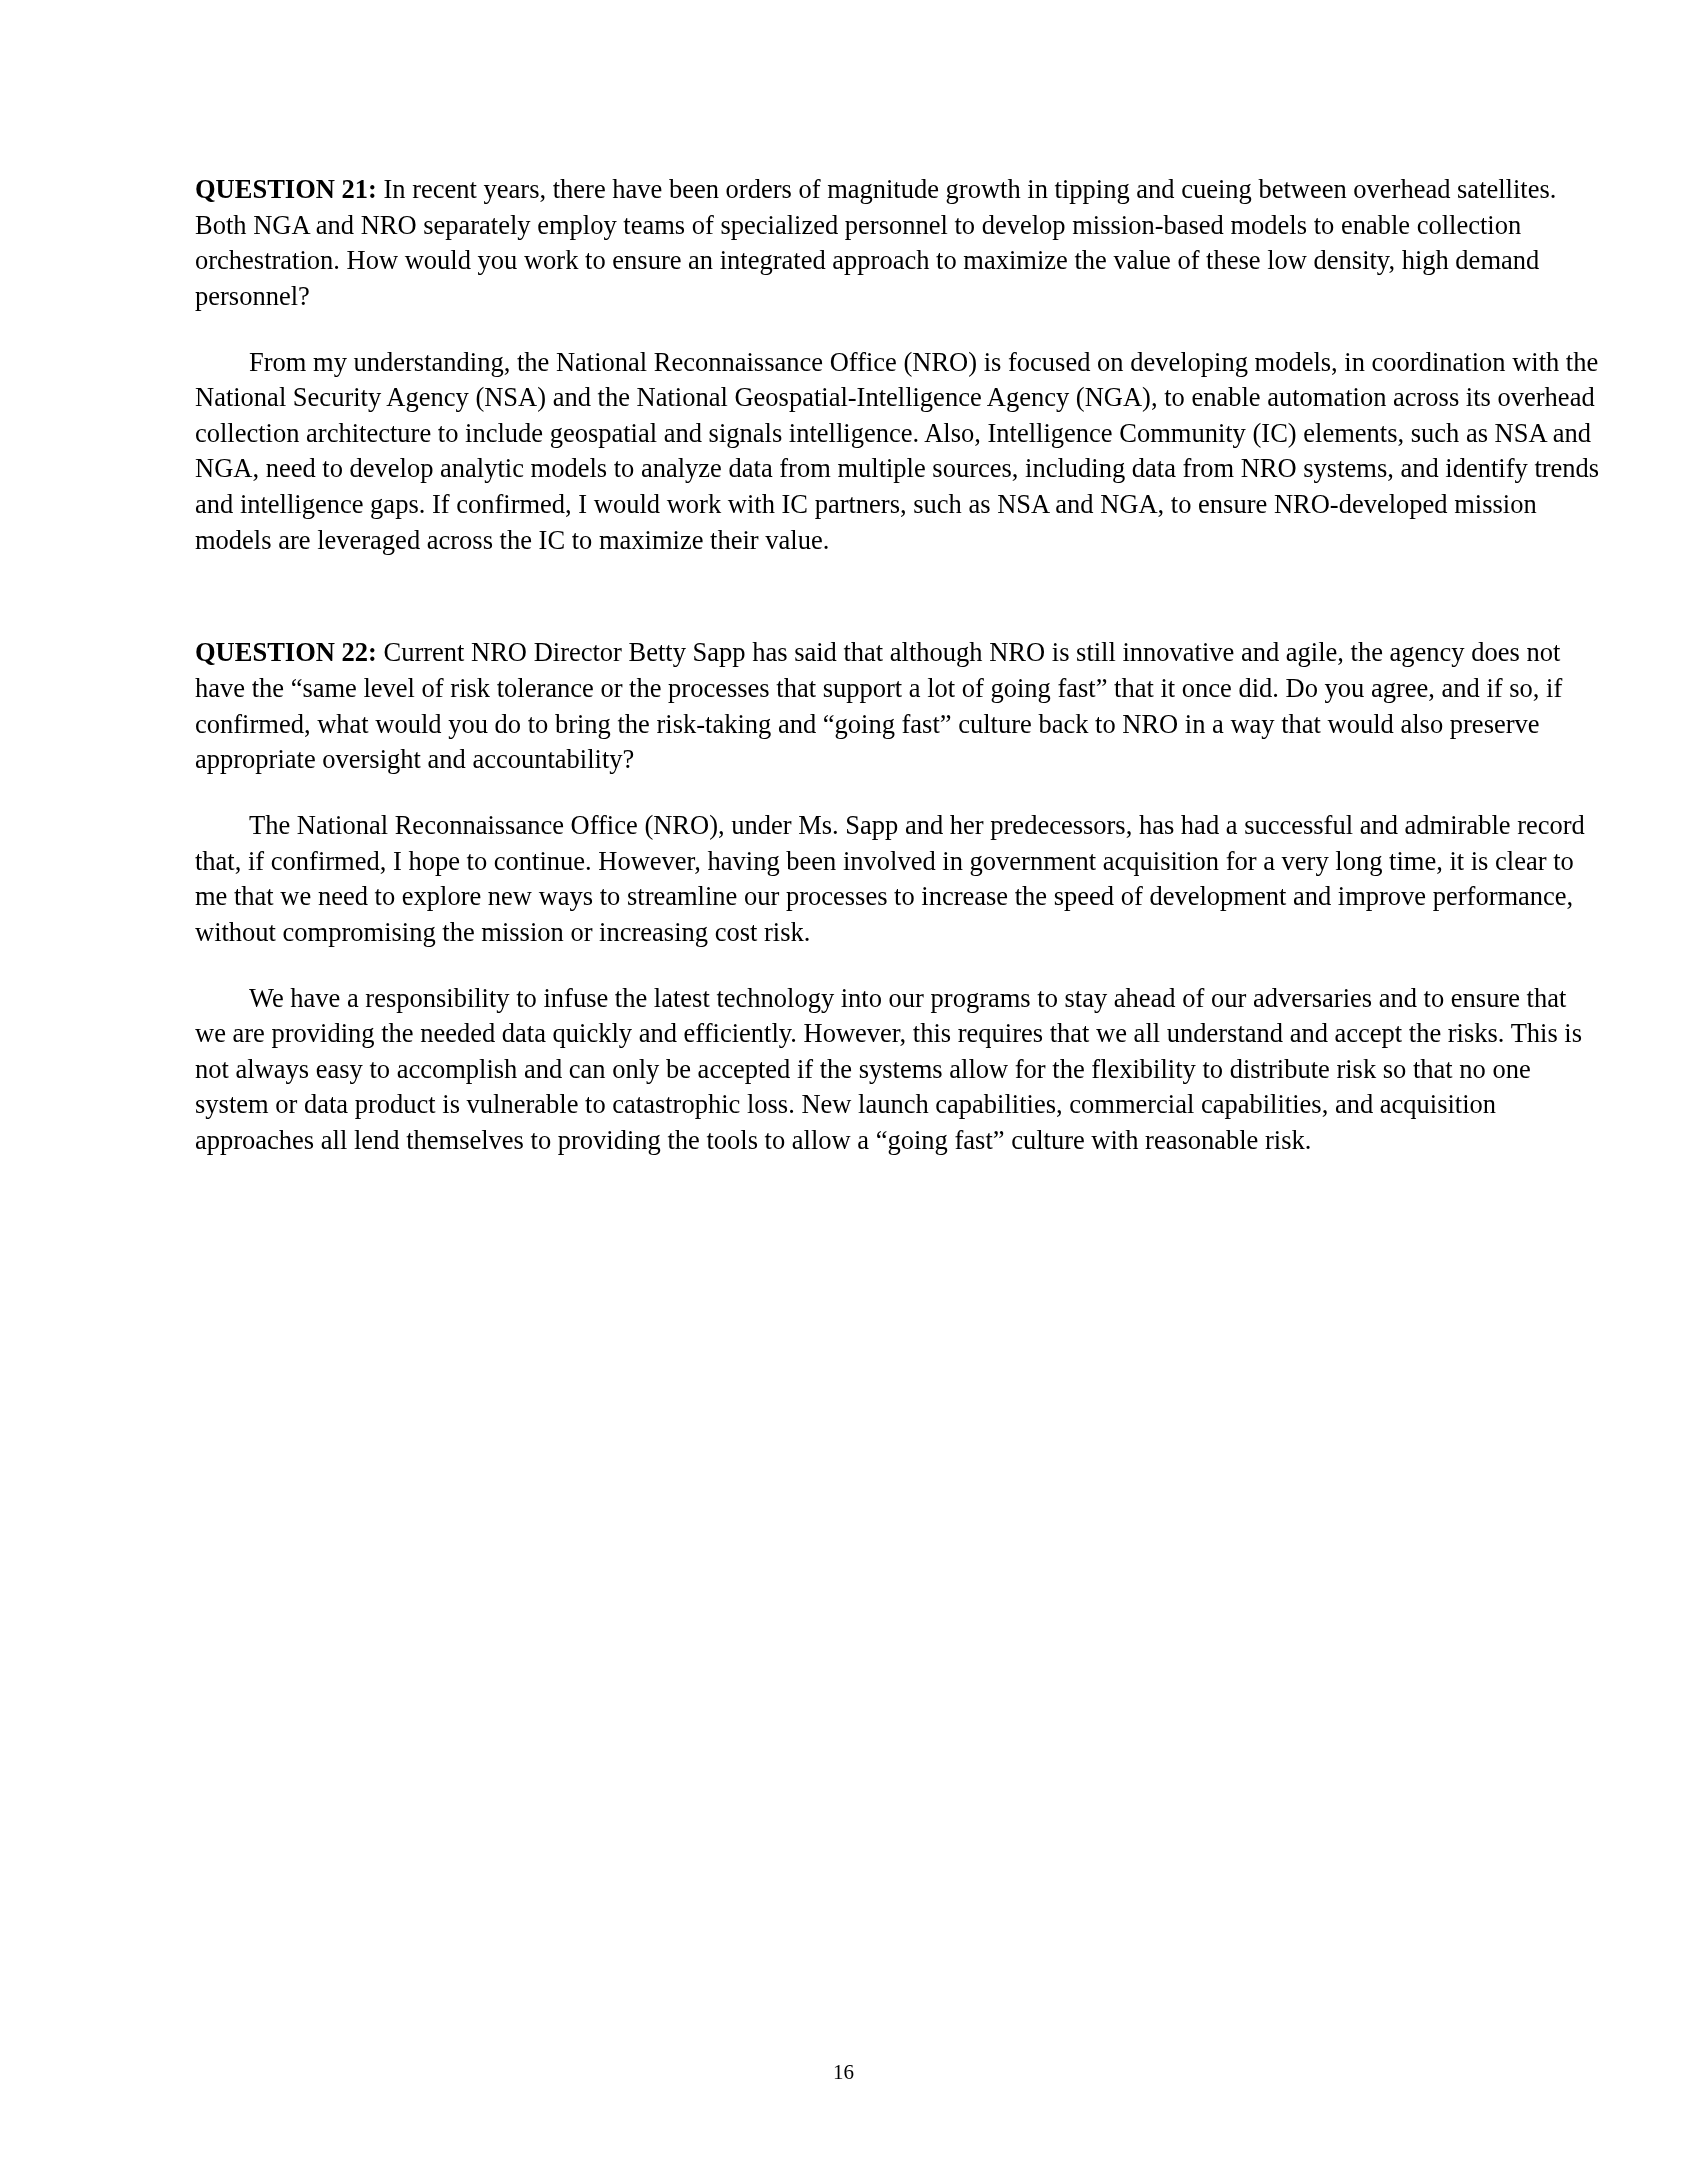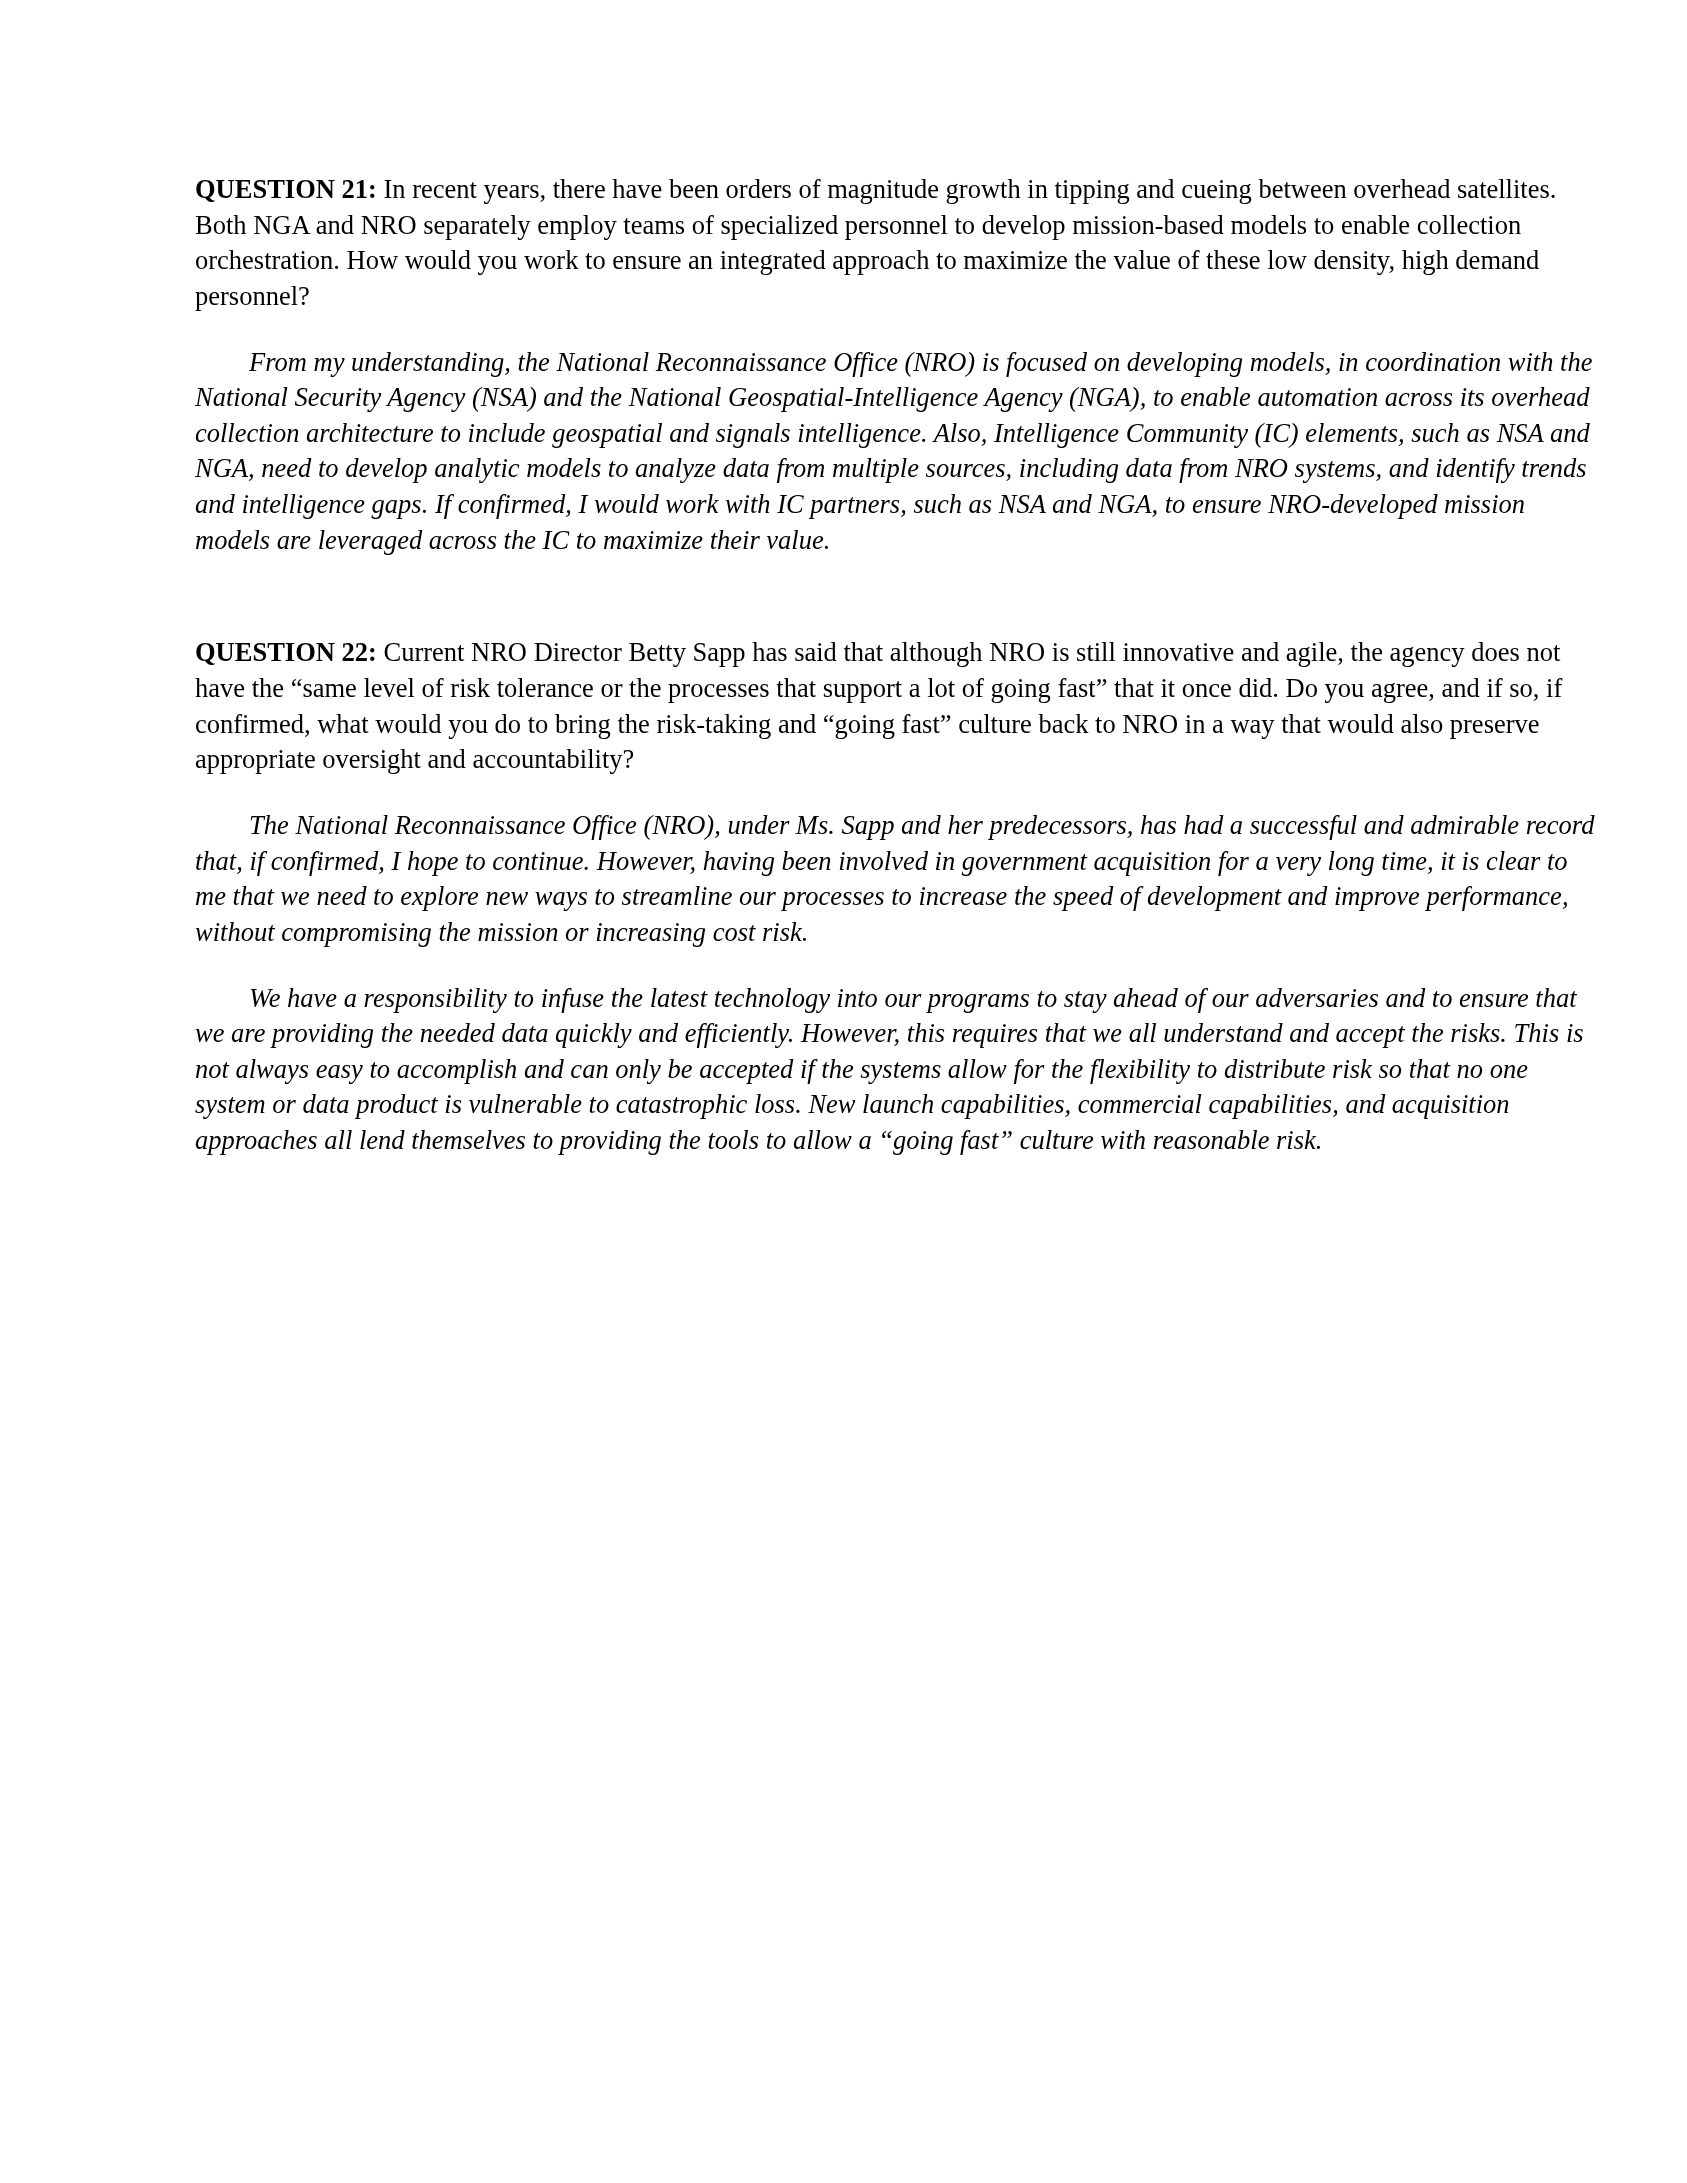--- a/index.html
+++ b/index.html
@@ -21,21 +21,20 @@
     font-size: 26.5px;
     line-height: 1.345;
     text-align: left;
   }
   .para {
     margin: 0 0 0 0;
     text-indent: 0;
   }
   .para.indented {
     text-indent: 54px;
-    font-style: italic;
   }
   .gap-small { height: 30px; }
   .gap-large { height: 77px; }
   .q-label {
     font-weight: bold;
   }
   .page-number {
     position: absolute;
     left: 0;
     right: 0;
@@ -64,14 +63,15 @@
     <div class="gap-small"></div>
 
     <p class="para indented">The National Reconnaissance Office (NRO), under Ms. Sapp and her predecessors, has had a successful and admirable record that, if confirmed, I hope to continue.  However, having been involved in government acquisition for a very long time, it is clear to me that we need to explore new ways to streamline our processes to increase the speed of development and improve performance, without compromising the mission or increasing cost risk.</p>
 
     <div class="gap-small"></div>
 
     <p class="para indented">We have a responsibility to infuse the latest technology into our programs to stay ahead of our adversaries and to ensure that we are providing the needed data quickly and efficiently.  However, this requires that we all understand and accept the risks.  This is not always easy to accomplish and can only be accepted if the systems allow for the flexibility to distribute risk so that no one system or data product is vulnerable to catastrophic loss.  New launch capabilities, commercial capabilities, and acquisition approaches all lend themselves to providing the tools to allow a “going fast” culture with reasonable risk.</p>
 
   </div>
 
+  <div class="page-number">16</div>
 </div>
 
 
 </body></html>

